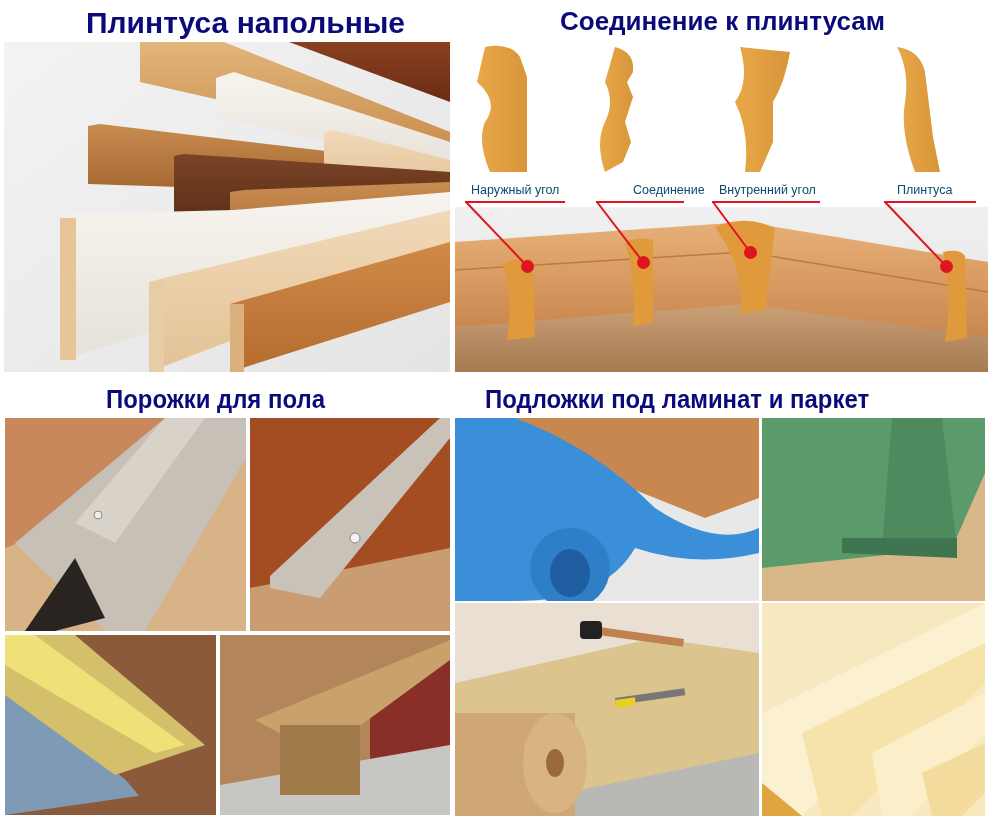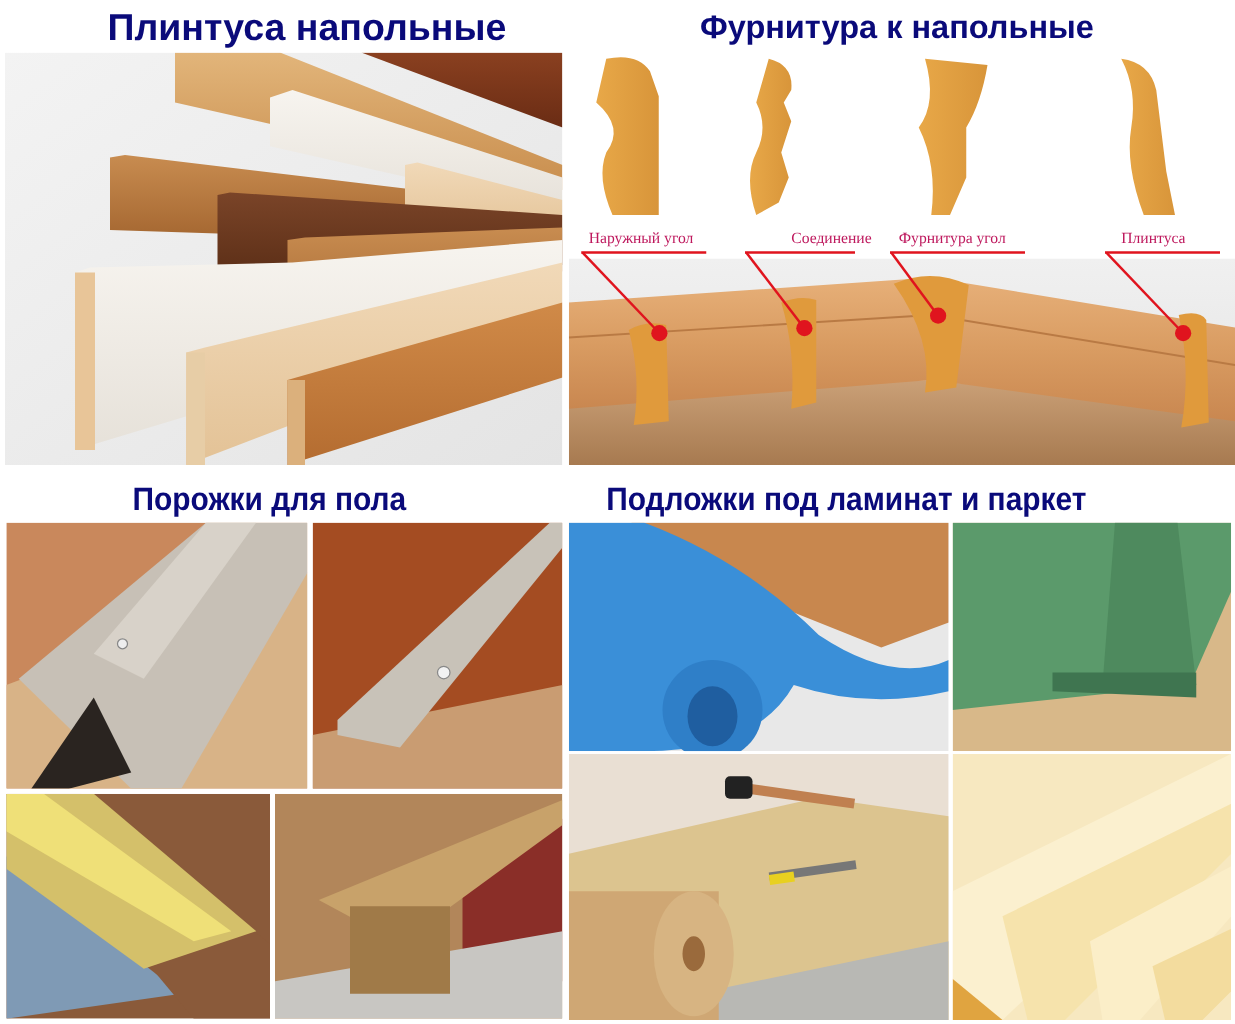--- a/index.html
+++ b/index.html
@@ -7,31 +7,31 @@
       width: 988px; height: 819px; background: #ffffff; position: relative; overflow: hidden;
       font-family: "Liberation Sans", sans-serif;
     }
     .title {
       position: absolute; color: #0a0a7a; font-weight: bold; font-family: "Liberation Sans", sans-serif;
       white-space: nowrap; letter-spacing: 0px;
     }
     .tile { position: absolute; overflow: hidden; }
     .tile svg { display: block; width: 100%; height: 100%; }
     .label {
-      position: absolute; font-family: Liberation Serif, serif; font-size: 12.5px; color: #be185d;
+      position: absolute; font-family: Liberation Sans, sans-serif; font-size: 12.5px; color: #0c4a6e;
       white-space: nowrap;
     }
     .redline { position: absolute; height: 2px; background: #e0141e; }
     .dot { position: absolute; width: 13px; height: 13px; border-radius: 50%; background: #e0141e; }
   </style>
 </head>
 <body>
 
 <div class="title" style="left:86px; top:6px; font-size:30px;">Плинтуса напольные</div>
-<div class="title" style="left:560px; top:6px; font-size:26px;">Фурнитура к напольные</div>
+<div class="title" style="left:560px; top:6px; font-size:26px;">Соединение к плинтусам</div>
 <div class="title" style="left:106px; top:384px; font-size:26px; transform:scaleX(0.92); transform-origin:left;">Порожки для пола</div>
 <div class="title" style="left:485px; top:384px; font-size:26px; transform:scaleX(0.92); transform-origin:left;">Подложки под ламинат и паркет</div>
 
 <div class="tile" style="left:4px; top:42px; width:446px; height:330px;">
   <svg viewBox="0 0 446 330" preserveAspectRatio="none">
     <defs>
       <linearGradient id="bgw" x1="0" y1="0" x2="1" y2="1">
           <stop offset="0" stop-color="#f3f3f3"></stop>
           <stop offset="1" stop-color="#e4e4e4"></stop>
         </linearGradient>
@@ -117,21 +117,21 @@
 
     <path d="M48,222 Q62,214 78,218 L80,295 L52,298 Q58,260 48,222Z" fill="#e09a3c"></path>
     <path d="M170,200 Q185,194 198,198 L198,280 L178,285 Q182,240 170,200Z" fill="#e09a3c"></path>
     <path d="M260,185 Q290,172 320,186 L310,268 L285,272 Q292,230 260,185Z" fill="#e09a3c"></path>
     <path d="M488,210 Q505,206 510,214 L512,296 L490,300 Q498,255 488,210Z" fill="#e09a3c"></path>
   </svg>
 </div>
 
 <div class="label" style="left:471px; top:183px;">Наружный угол</div>
 <div class="label" style="left:633px; top:183px;">Соединение</div>
-<div class="label" style="left:719px; top:183px;">Фурнитура угол</div>
+<div class="label" style="left:719px; top:183px;">Внутренний угол</div>
 <div class="label" style="left:897px; top:183px;">Плинтуса</div>
 
 <div class="redline" style="left:465px; top:201px; width:100px;"></div>
 <div class="redline" style="left:596px; top:201px; width:88px;"></div>
 <div class="redline" style="left:712px; top:201px; width:108px;"></div>
 <div class="redline" style="left:884px; top:201px; width:92px;"></div>
 
 <svg style="position:absolute; left:0; top:0; width:988px; height:819px; pointer-events:none;" viewBox="0 0 988 819">
   <line x1="466" y1="202" x2="527" y2="266" stroke="#e0141e" stroke-width="2"></line>
   <line x1="597" y1="202" x2="643" y2="262" stroke="#e0141e" stroke-width="2"></line>

